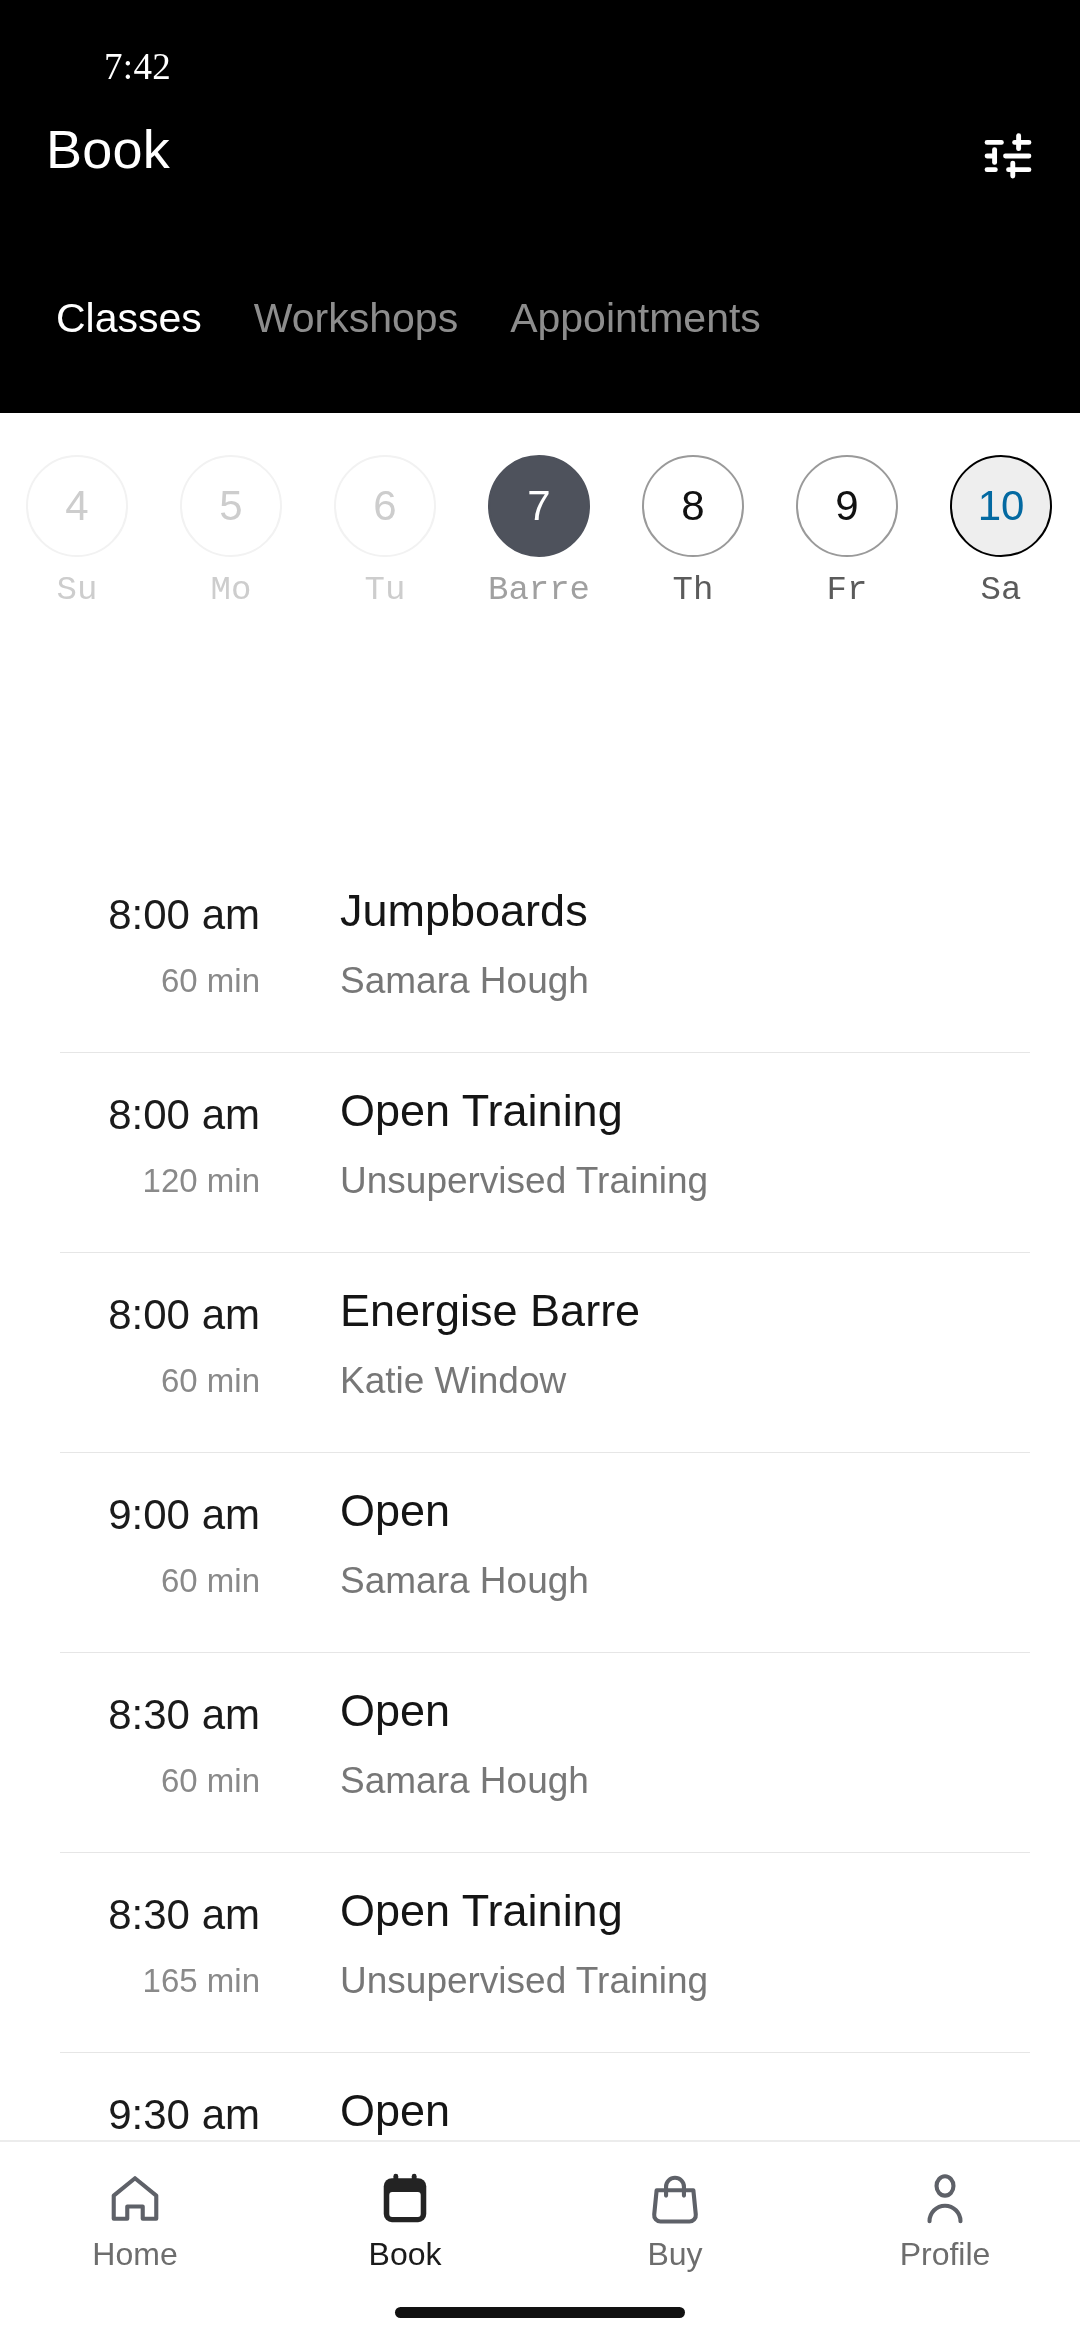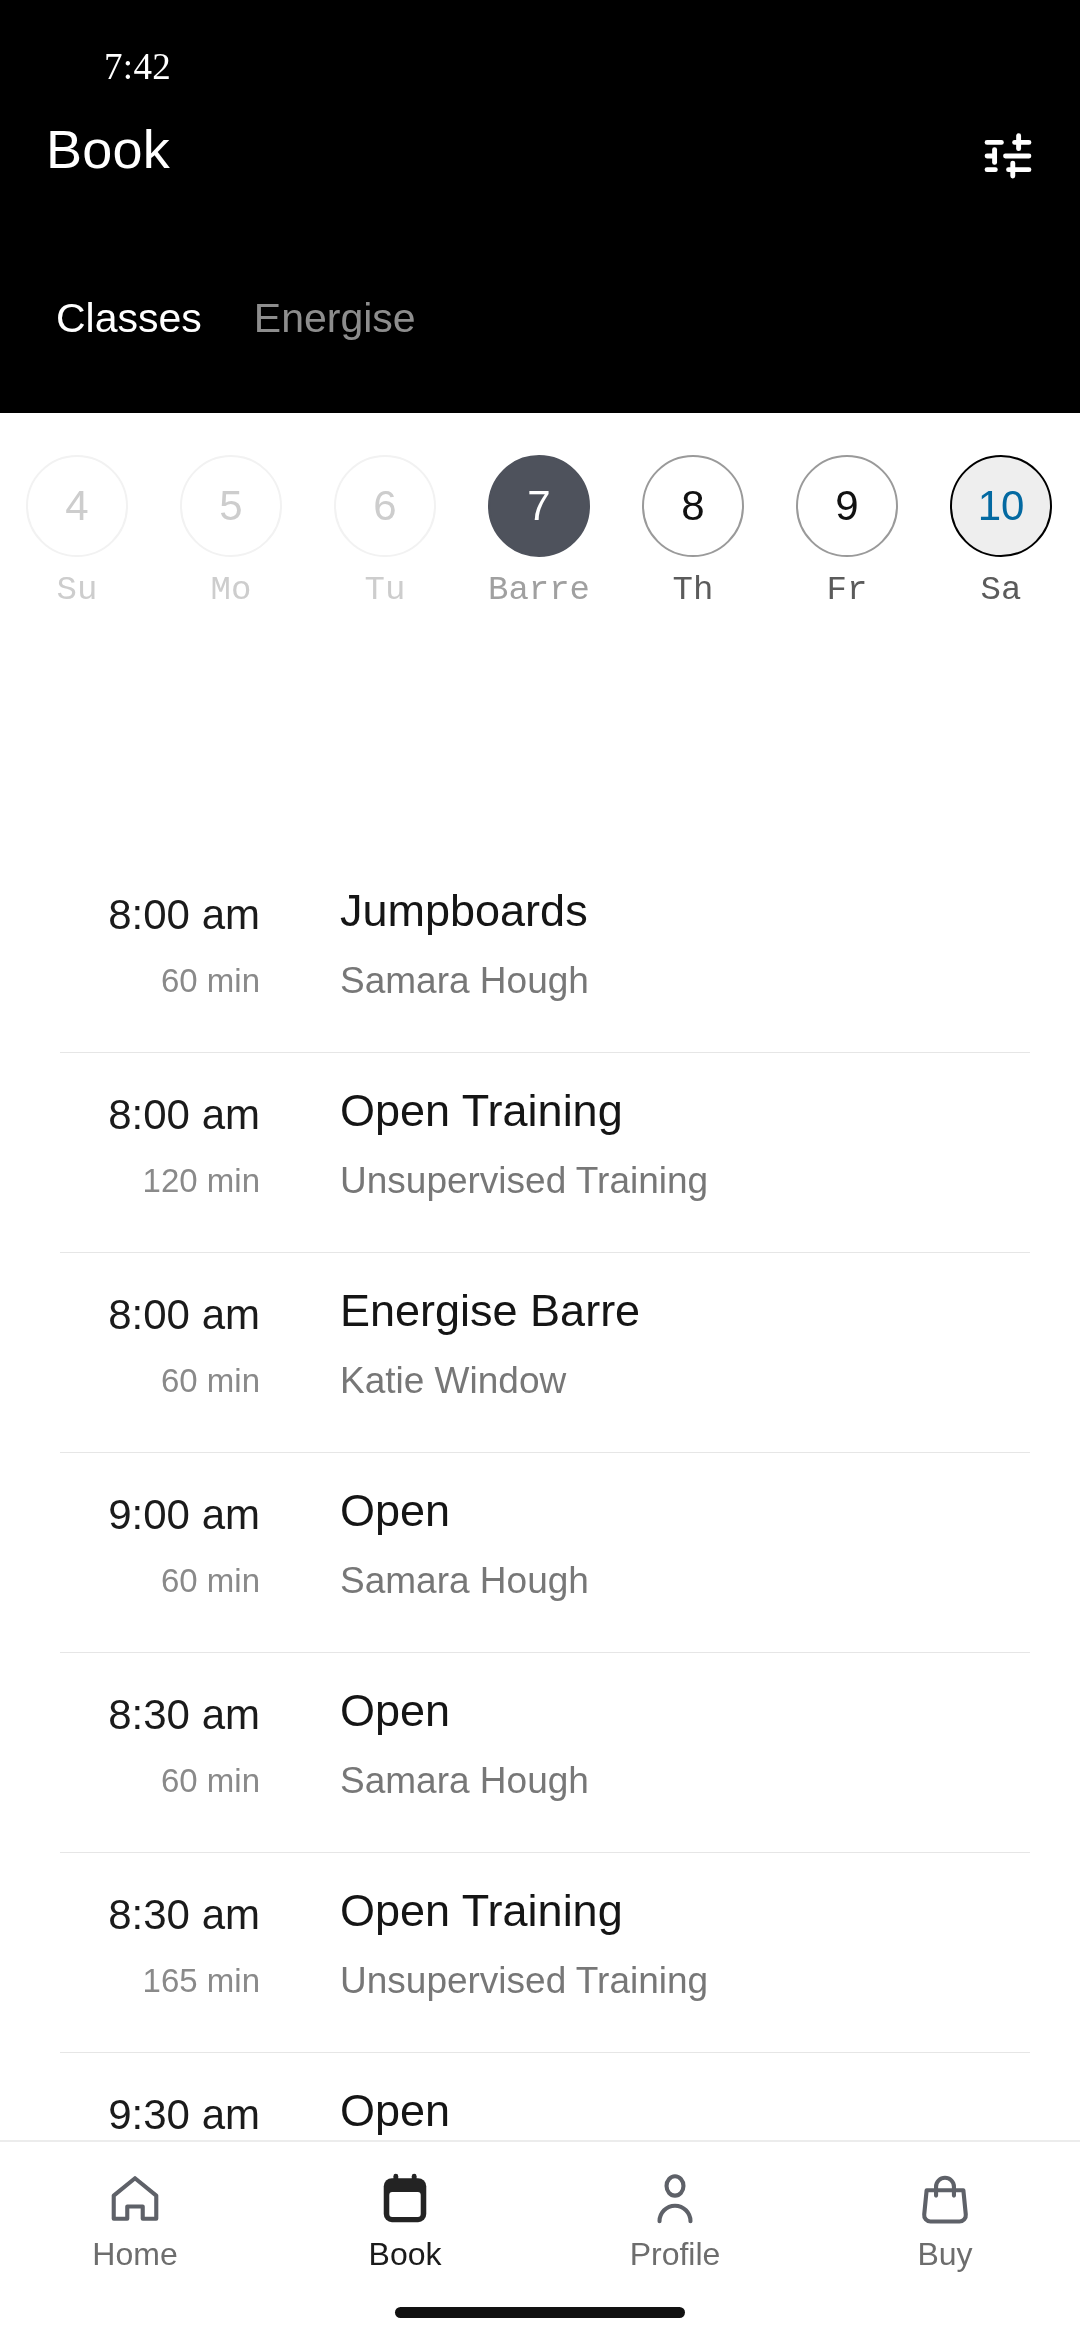--- a/index.html
+++ b/index.html
@@ -178,21 +178,22 @@
               <rect x="5.2" y="8.2" width="2.1" height="7.6" rx="1"></rect>
               <rect x="13" y="14" width="2.1" height="7.6" rx="1"></rect>
             </g>
           </svg>
         </span>
       </div>
     </div>
 
     <div class="tabs">
       <div class="tab active">Classes</div>
-      <div class="tab inactive">Energise</div>
+      <div class="tab inactive">Workshops</div>
+      <div class="tab inactive">Appointments</div>
     </div>
   </div>
 
   <div class="datestrip">
 
     <div class="date-cell">
       <div class="date-circle disabled">4</div>
       <div class="date-label disabled">Su</div>
     </div>
 
@@ -300,36 +301,36 @@
             <rect x="14.8" y="1.6" width="2.0" height="3.4" rx="1" fill="#232323"></rect>
             <rect x="3.2" y="3.4" width="17.6" height="18.2" rx="3.4" fill="#232323"></rect>
             <rect x="5.5" y="9.1" width="13" height="10.3" rx="1.2" fill="#ffffff"></rect>
           </svg>
         </div>
         <div class="nav-label">Book</div>
       </div>
 
       <div class="nav-item">
         <div class="nav-icon">
+          <svg width="58" height="58" viewBox="0 0 24 24" fill="none" stroke="#5e6168" stroke-width="1.7" stroke-linejoin="round" stroke-linecap="round">
+            <path d="M4.4 8.4h15.2l1.0 10.0a2.6 2.6 0 0 1-2.6 2.9H6.0a2.6 2.6 0 0 1-2.6-2.9z"></path>
+            <path d="M8.3 10.6V6.9a3.7 3.7 0 0 1 7.4 0v3.7"></path>
+          </svg>
+        </div>
+        <div class="nav-label">Buy</div>
+      </div>
+
+      <div class="nav-item">
+        <div class="nav-icon">
           <svg width="58" height="58" viewBox="0 0 24 24" fill="none" stroke="#5e6168" stroke-width="1.7" stroke-linecap="round">
             <ellipse cx="12" cy="6.6" rx="3.5" ry="4.0"></ellipse>
             <path d="M5.6 21.2a6.4 6.4 0 0 1 12.8 0"></path>
           </svg>
         </div>
         <div class="nav-label">Profile</div>
       </div>
 
-      <div class="nav-item">
-        <div class="nav-icon">
-          <svg width="58" height="58" viewBox="0 0 24 24" fill="none" stroke="#5e6168" stroke-width="1.7" stroke-linejoin="round" stroke-linecap="round">
-            <path d="M4.4 8.4h15.2l1.0 10.0a2.6 2.6 0 0 1-2.6 2.9H6.0a2.6 2.6 0 0 1-2.6-2.9z"></path>
-            <path d="M8.3 10.6V6.9a3.7 3.7 0 0 1 7.4 0v3.7"></path>
-          </svg>
-        </div>
-        <div class="nav-label">Buy</div>
-      </div>
-
 
     </div>
     <div class="home-indicator"></div>
   </div>
 
 </div>
 
 </body></html>

